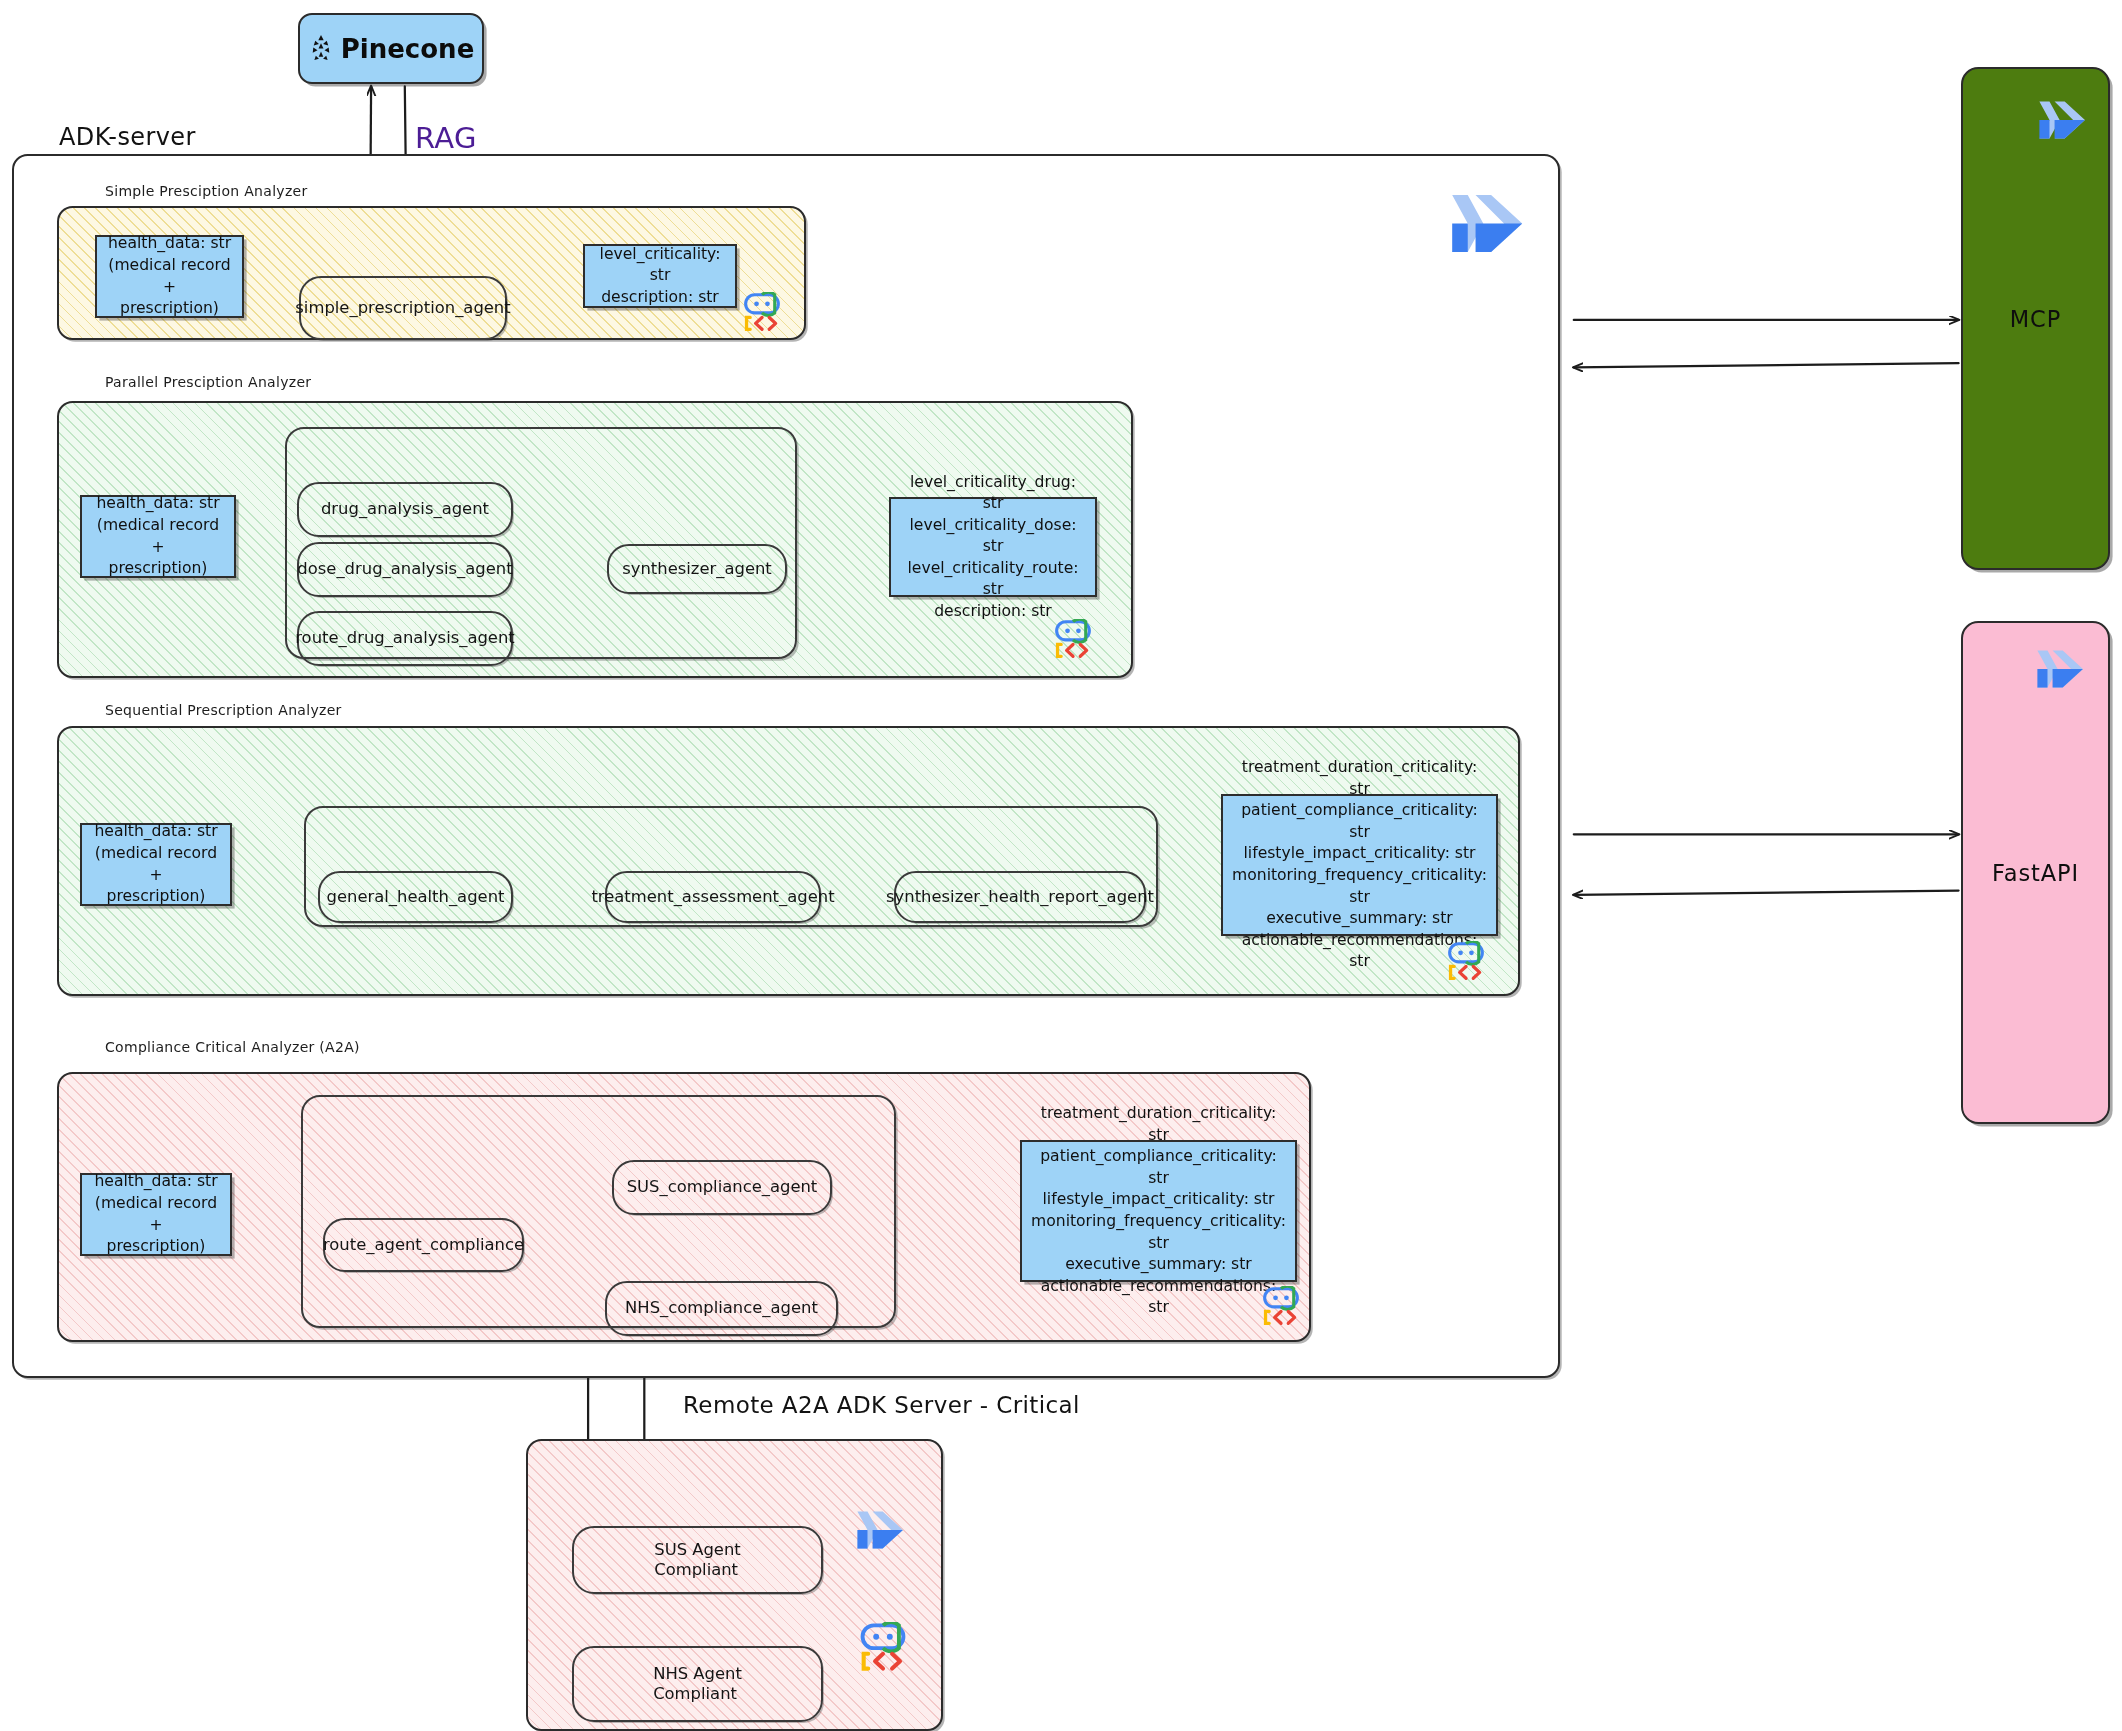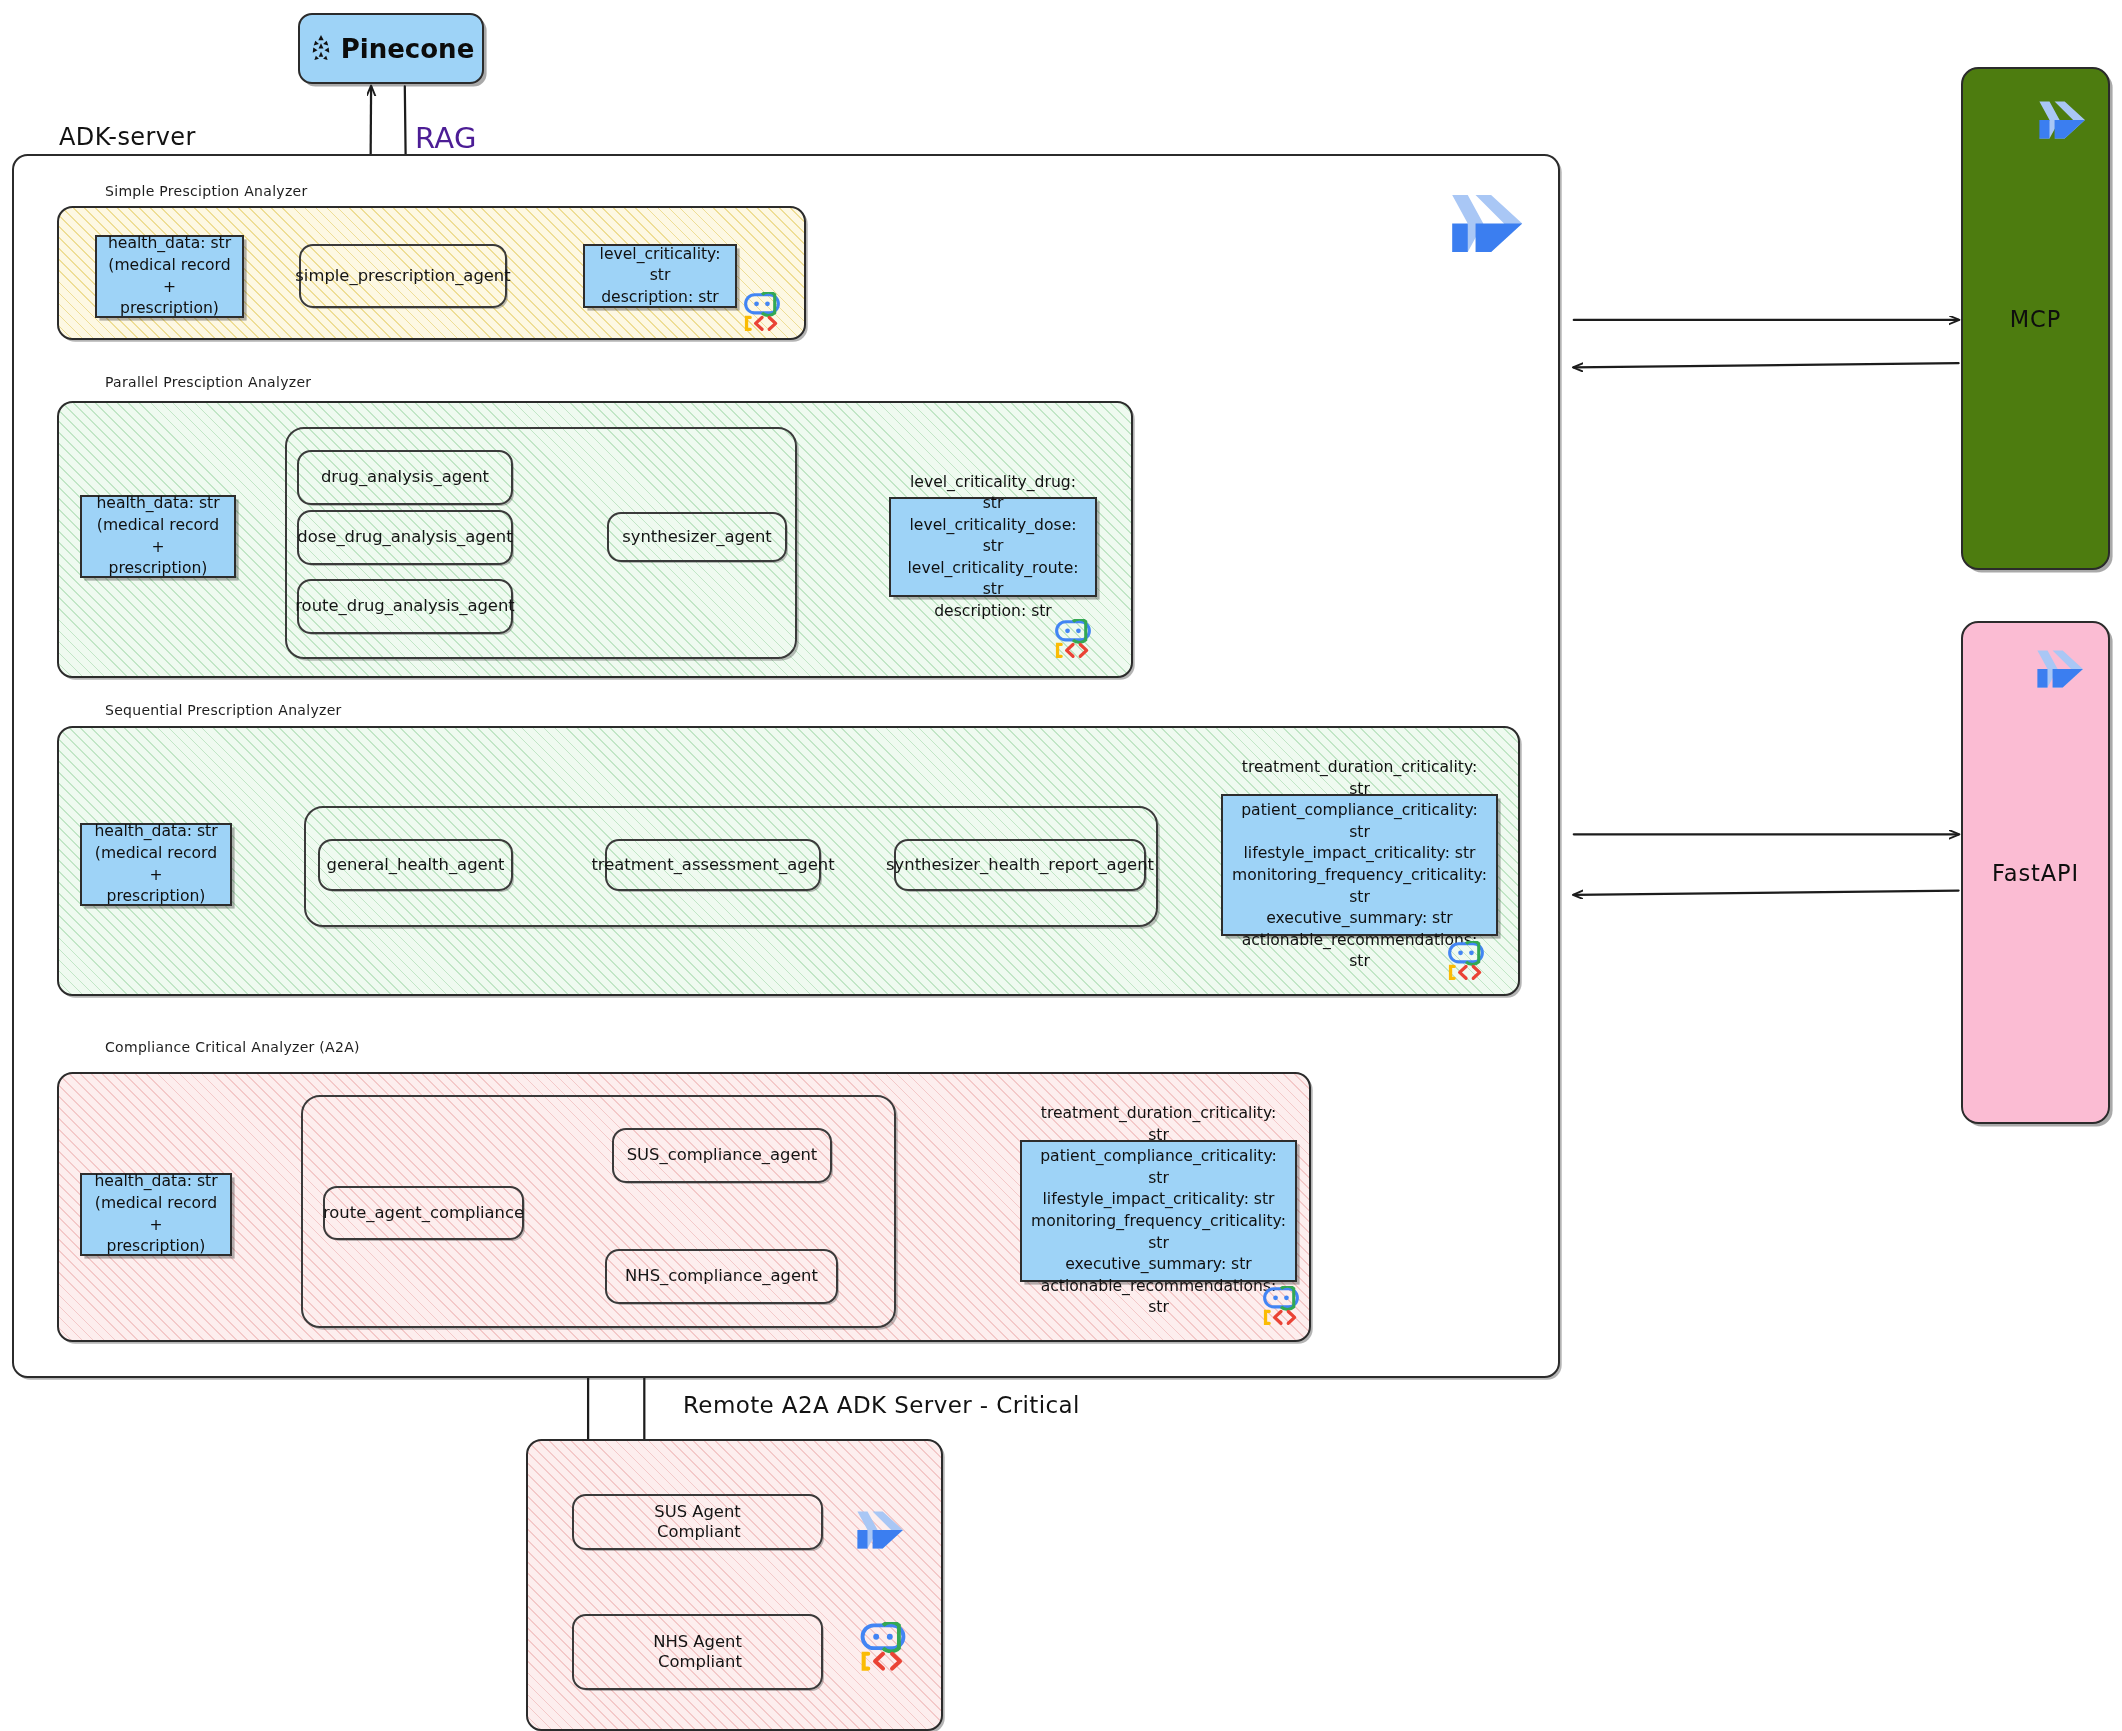--- a/index.html
+++ b/index.html
@@ -48,26 +48,27 @@
     border:2.2px solid #3a3a3a;
     border-radius:19px;
     background:transparent;
     box-shadow: 2.6px 2.6px 0 -0.9px rgba(40,40,40,.30);
   }
 
   
   .agent {
     position:absolute;
     border:2.2px solid #3a3a3a;
-    border-radius:14px;
+    border-radius:22px;
     background:transparent;
     display:flex; align-items:center; justify-content:center;
     font-size:16.4px; color:#141414;
-    text-align:right; line-height:1.25;
+    text-align:left; line-height:1.25;
     box-shadow: 2.6px 2.6px 0 -1.7px rgba(40,40,40,.30);
+    margin-top: 32px;
   }
 
   
   .databox {
     position:absolute;
     border:2.2px solid #2d2d2d;
     background:#9ed3f7;
     display:flex; align-items:center; justify-content:center;
     font-size:15.6px; color:#101010;
     text-align:center; line-height:1.38;
@@ -324,21 +325,21 @@
     <path d="M9,28 L5,28 L5,41 L9,41" fill="none" stroke="#fbbc05" stroke-width="3.6" stroke-linecap="round"></path>
     <path d="M22,28 L15,34.5 L22,41" fill="none" stroke="#ea4335" stroke-width="3.6" stroke-linecap="round" stroke-linejoin="round"></path>
     <path d="M30,28 L37,34.5 L30,41" fill="none" stroke="#ea4335" stroke-width="3.6" stroke-linecap="round" stroke-linejoin="round"></path>
   </svg>
 </span>
 
 <div class="bottom-title" style="left:683px; top:1392px;">Remote A2A ADK Server - Critical</div>
 
 <div class="group hatch-pink" style="left:526px; top:1439px; width:417px; height:292px;"></div>
 
-<div class="agent" style="left:572px; top:1494px; width:251px; height:56px; white-space:pre-line;">SUS Agent
+<div class="agent" style="left:572px; top:1494px; width:251px; height:68px; white-space:pre-line;">SUS Agent
 Compliant</div>
 
 <span class="adk-logo" style="left:854px; top:1503px;">
   <svg width="54" height="54" viewBox="0 0 64 64">
     <polygon points="4,10 16,10 28,32 16,54 4,54 16,32" fill="#a9c7f5"></polygon>
     <polygon points="4,32 16,32 16,54 4,54" fill="#3b7ef0"></polygon>
     <polygon points="22,10 34,10 58,32 34,54 22,54 44,32" fill="#a9c7f5"></polygon>
     <polygon points="22,32 58,32 34,54 22,54" fill="#3b7ef0"></polygon>
   </svg>
 </span>

